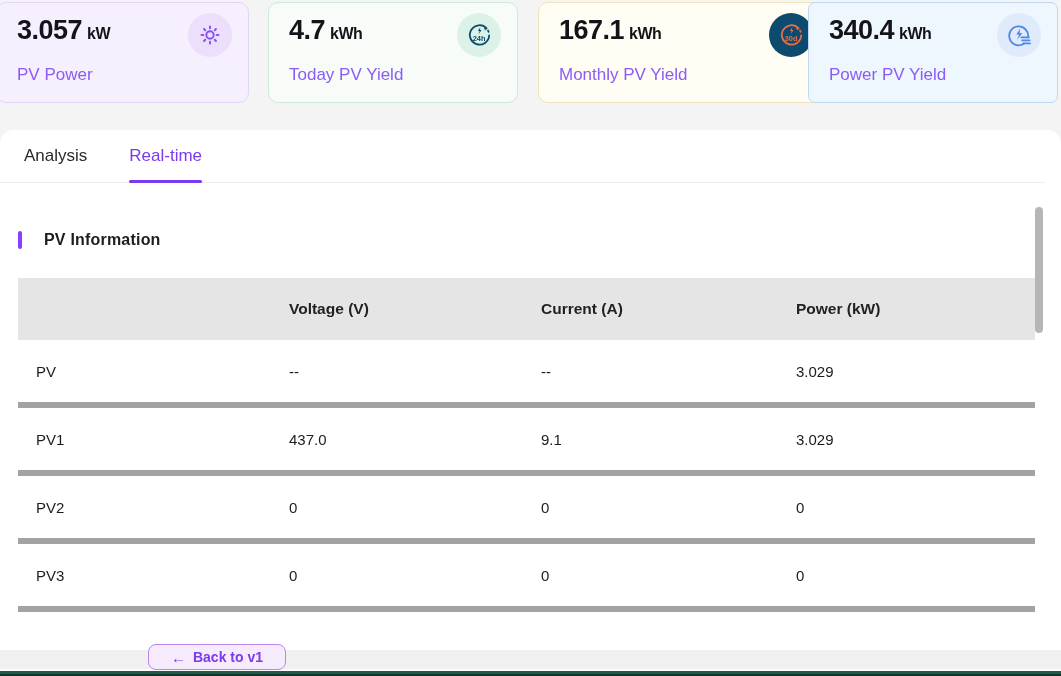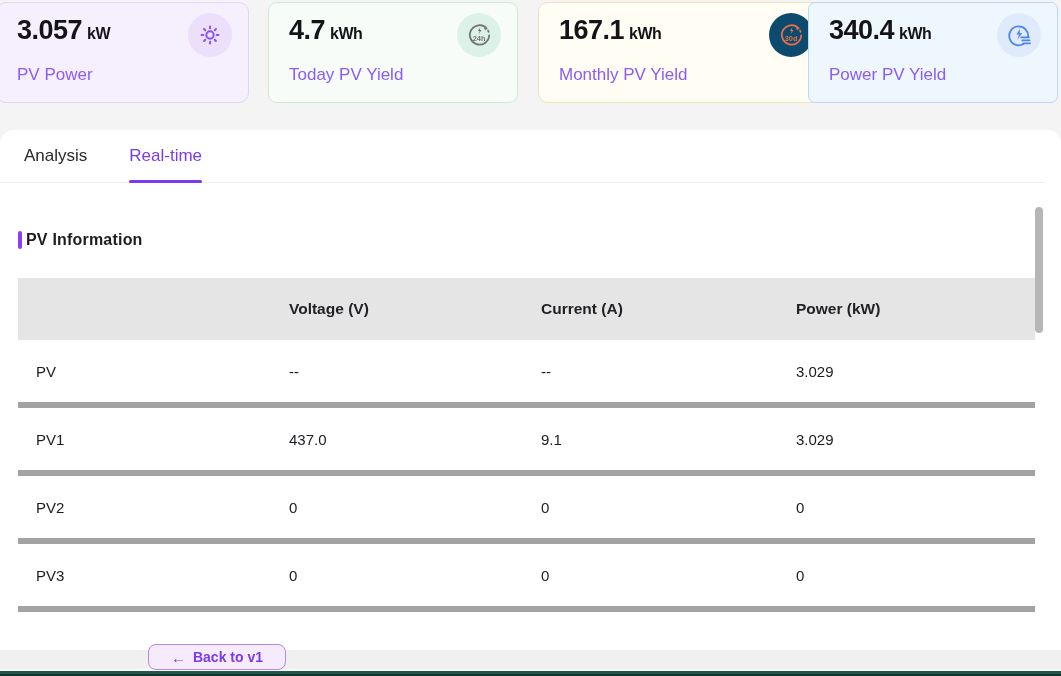--- a/index.html
+++ b/index.html
@@ -15,21 +15,21 @@
   .icon-circle svg { display:block; }
 
   
   .panel { position:absolute; top:130px; left:0; width:1061px; height:520px; background:#ffffff; border-radius:14px 14px 0 0; }
 
   .tabs { position:absolute; top:0; left:0; right:16px; height:53px; border-bottom:1px solid #ededef; display:flex; align-items:center; padding-left:24px; gap:42px; }
   .tab { position:relative; height:100%; display:flex; align-items:center; font-size:17px; color:#2a2a2e; cursor:pointer; }
   .tab.active { color:var(--accent); font-weight:500; }
   .tab.active::after { content:""; position:absolute; left:0; right:0; bottom:-1px; height:3px; border-radius:2px; background:var(--accent); }
 
-  .section-head { position:absolute; top:101px; left:18px; display:flex; align-items:center; gap:4px; }
+  .section-head { position:absolute; top:101px; left:18px; display:flex; align-items:center; gap:22px; }
   .section-bar { width:4px; height:18px; border-radius:2px; }
   .section-title { font-size:16px; font-weight:700; color:#1c1c21; letter-spacing:0.2px; }
 
   
   .table { position:absolute; top:148px; left:18px; width:1017px; }
   .t-head { display:grid; grid-template-columns:253px 252px 255px 257px; height:62px; background:#e5e5e5; }
   .t-head .cell { position:relative; display:flex; align-items:center; padding-left:18px; font-size:15.5px; font-weight:700; color:#1f1f24; }
   .t-head .cell.divided::before { content:""; position:absolute; left:0; top:15px; bottom:15px; width:1px; background:#e6e6e9; }
   .t-row { display:grid; grid-template-columns:253px 252px 255px 257px; height:68px; border-bottom:6px solid #a3a3a3; }
   .t-row .cell { display:flex; align-items:center; padding-left:18px; font-size:15px; color:#1b1b20; }
@@ -59,24 +59,24 @@
       <line x1="4.2" y1="12" x2="5.8" y2="12"></line>
         <line x1="18.2" y1="12" x2="19.8" y2="12"></line>
       <line x1="6.5" y1="6.5" x2="7.6" y2="7.6"></line>
         <line x1="16.4" y1="16.4" x2="17.5" y2="17.5"></line>
       <line x1="6.5" y1="17.5" x2="7.6" y2="16.4"></line>
         <line x1="16.4" y1="7.6" x2="17.5" y2="6.5"></line>
     </svg>
   </div>
 </div>
 
-<div class="card" style="left: 268px; width: 250px; background: rgb(247, 252, 248); border-color: rgb(207, 233, 216); border-radius: 9px;">
+<div class="card" style="left: 268px; width: 250px; background: rgb(247, 252, 248); border-color: rgb(207, 233, 216);">
   <div class="card-value"><span>4.7</span><span class="card-unit">kWh</span></div>
   <div class="card-label">Today PV Yield</div>
-  <div class="icon-circle" style="background: rgb(220, 242, 232); color: #737373;">
+  <div class="icon-circle" style="background: rgb(220, 242, 232); color: #0c4a6e;">
     <svg width="27" height="27" viewBox="0 0 24 24" fill="none">
       <path d="M 18.3 5.6 A 8.6 8.6 0 1 0 20.6 12" stroke="currentColor" stroke-width="1.6" stroke-linecap="round"></path>
       <path d="M 19.6 7.6 A 8.6 8.6 0 0 1 20.5 10.6" stroke="currentColor" stroke-width="1.6" stroke-linecap="round" stroke-dasharray="1.2 2.4"></path>
       <path d="M18.3 5.6 l-2.5 -0.1 1.4 2.1 z" fill="currentColor"></path>
       <path d="M12.7 4.6 l-2.1 3.4 h1.5 l-1 2.9 2.8-3.8 h-1.5 z" fill="currentColor"></path>
       <text x="11.6" y="16.6" font-size="6.6" font-weight="bold" fill="currentColor" text-anchor="middle" font-family="Liberation Sans, sans-serif">24h</text>
     </svg>
   </div>
 </div>
 

